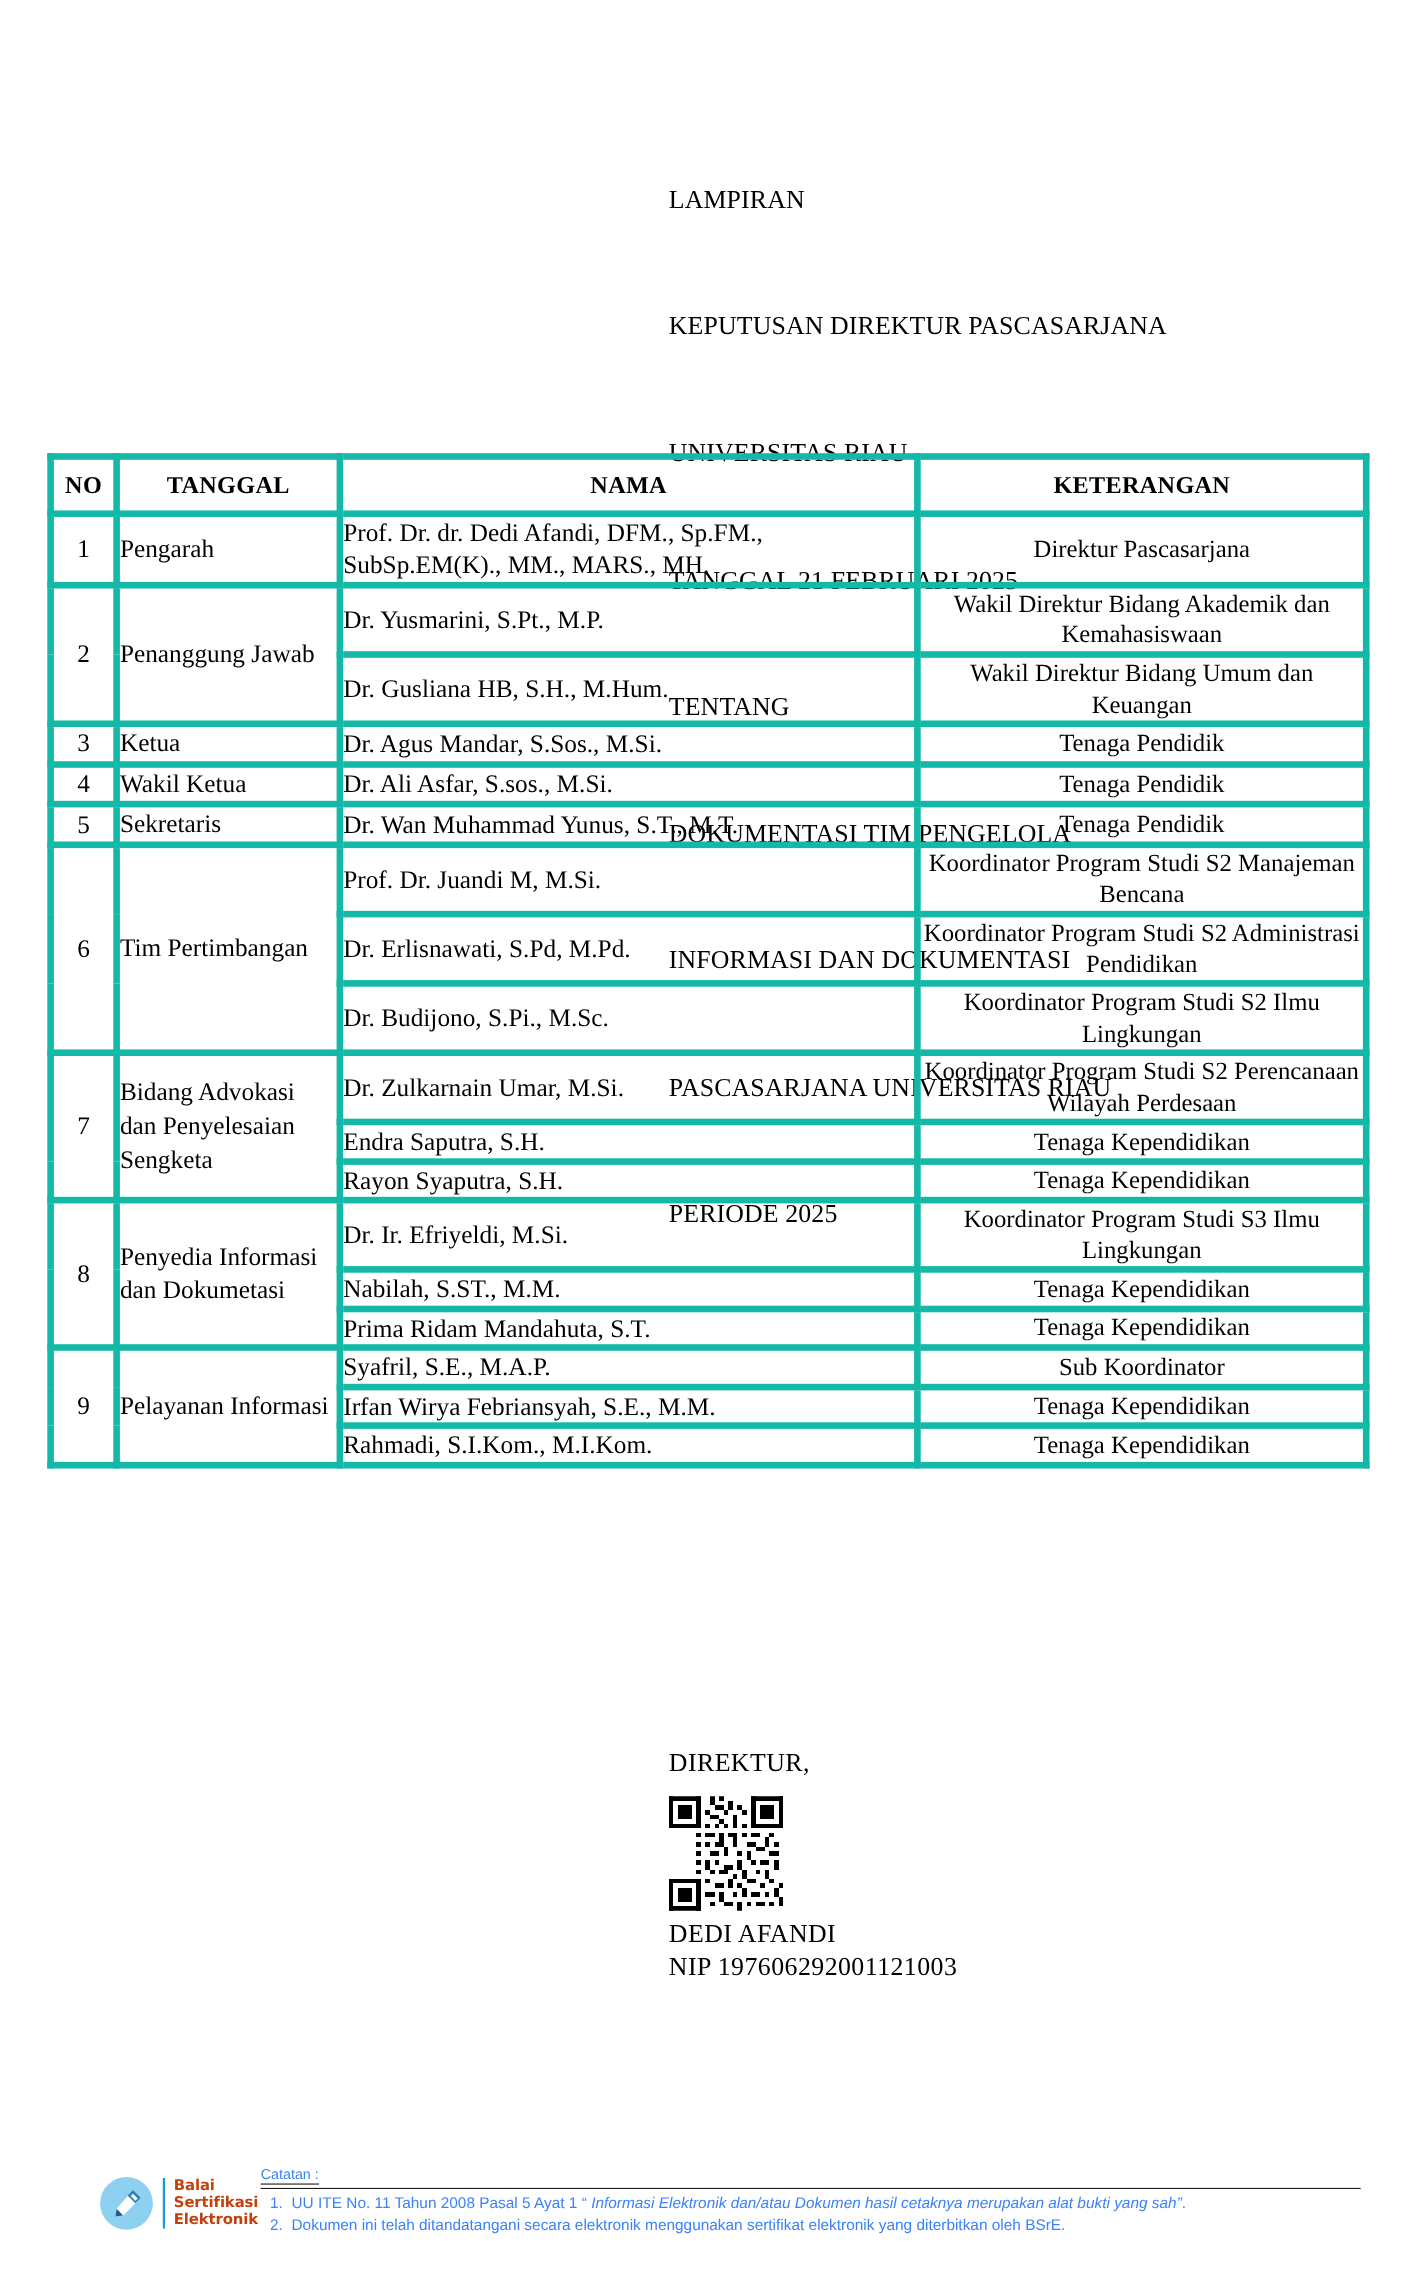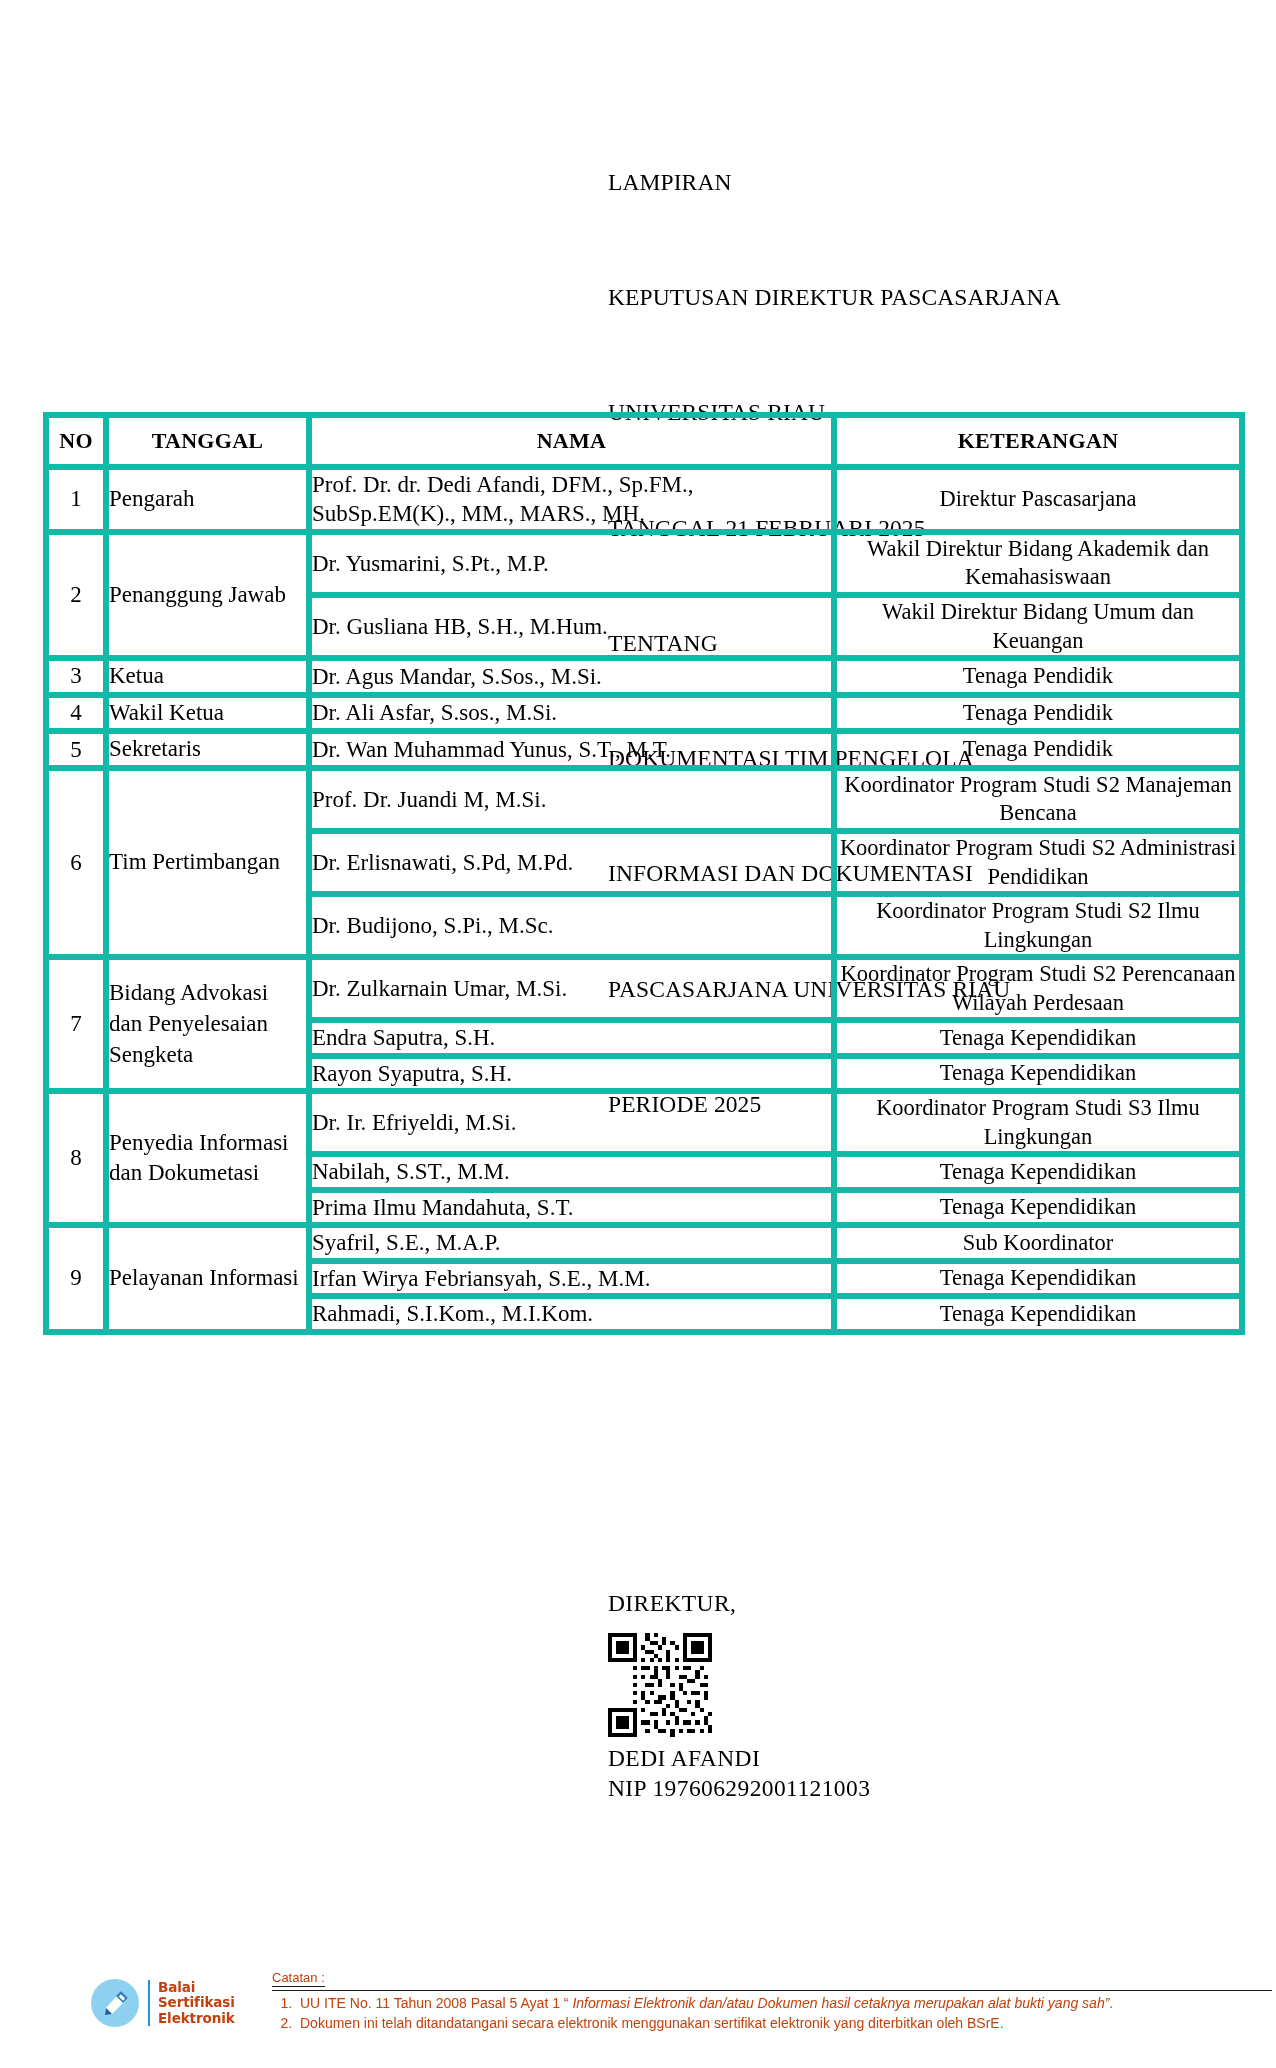--- a/index.html
+++ b/index.html
@@ -147,22 +147,21 @@
     letter-spacing: -0.1px;
   }
   .bsre-text span { display: block; }
 
   .catatan {
     position: absolute;
     left: 237px;
     top: 18px;
     width: 1000px;
     font-family: "Liberation Sans", "DejaVu Sans", sans-serif;
-    color: #c2410c;
-    margin-left: 35px;
+    color: #3b82f6;
   }
   .catatan-label {
     font-size: 13px;
     display: inline-block;
     border-bottom: 1px solid #1a1a1a;
     padding-bottom: 1px;
     margin-bottom: 3px;
   }
   .catatan-rule {
     border-top: 1px solid #1a1a1a;
@@ -280,21 +279,21 @@
             <td class="cell-no" rowspan="3">8</td>
             <td class="cell-jab" rowspan="3">Penyedia Informasi dan Dokumetasi</td>
             <td class="cell-nama">Dr. Ir. Efriyeldi, M.Si.</td>
             <td class="cell-ket">Koordinator Program Studi S3 Ilmu Lingkungan</td>
           </tr>
           <tr>
             <td class="cell-nama">Nabilah, S.ST., M.M.</td>
             <td class="cell-ket">Tenaga Kependidikan</td>
           </tr>
           <tr>
-            <td class="cell-nama">Prima Ilmu Mandahuta, S.T.</td>
+            <td class="cell-nama">Prima Ridam Mandahuta, S.T.</td>
             <td class="cell-ket">Tenaga Kependidikan</td>
           </tr>
           <tr>
             <td class="cell-no" rowspan="3">9</td>
             <td class="cell-jab" rowspan="3">Pelayanan Informasi</td>
             <td class="cell-nama">Syafril, S.E., M.A.P.</td>
             <td class="cell-ket">Sub Koordinator</td>
           </tr>
           <tr>
             <td class="cell-nama">Irfan Wirya Febriansyah, S.E., M.M.</td>

